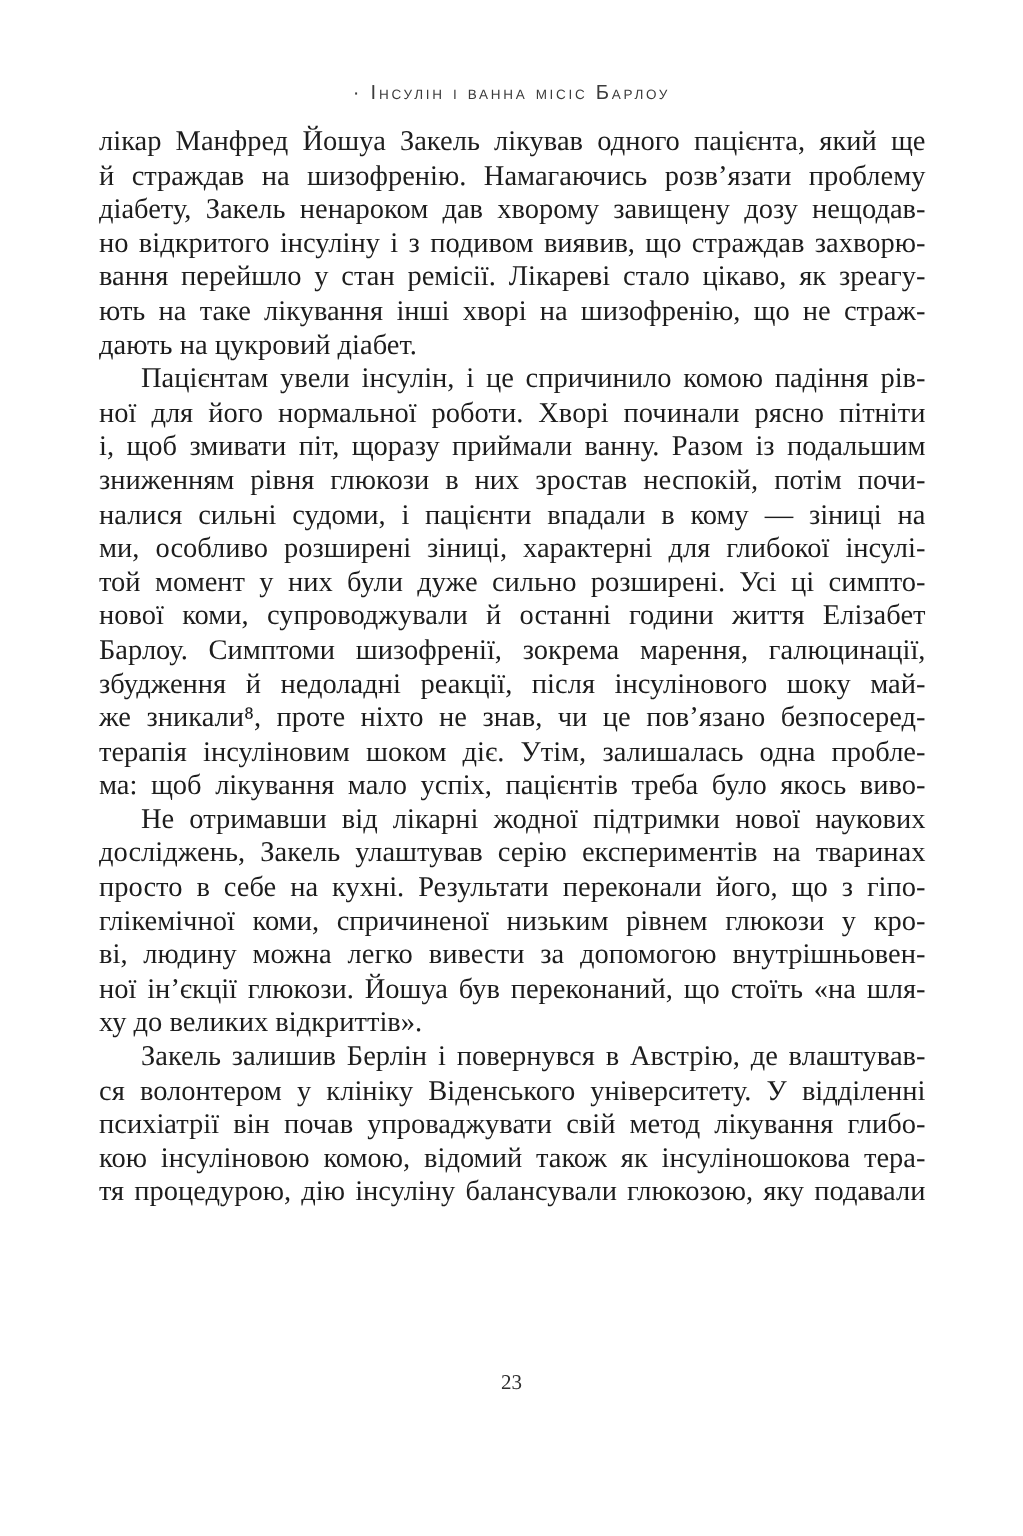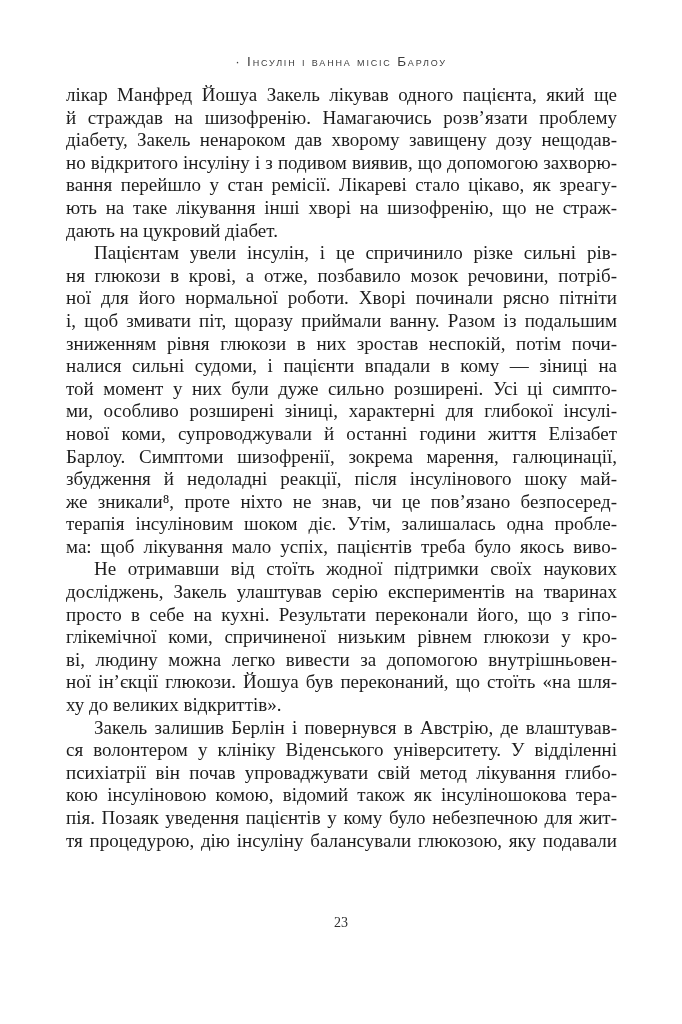--- a/index.html
+++ b/index.html
@@ -62,54 +62,52 @@
 <body>
 
 <div class="page">
   <div class="running-header">· Інсулін і ванна місіс Барлоу</div>
 
   <div class="body-text">
       <div>
         <div class="text-line">лікар Манфред Йошуа Закель лікував одного пацієнта, який ще</div>
         <div class="text-line">й страждав на шизофренію. Намагаючись розв’язати проблему</div>
         <div class="text-line">діабету, Закель ненароком дав хворому завищену дозу нещодав-</div>
-        <div class="text-line">но відкритого інсуліну і з подивом виявив, що допомогою захворю-</div>
+        <div class="text-line">но відкритого інсуліну і з подивом виявив, що страждав захворю-</div>
         <div class="text-line">вання перейшло у стан ремісії. Лікареві стало цікаво, як зреагу-</div>
         <div class="text-line">ють на таке лікування інші хворі на шизофренію, що не страж-</div>
         <div class="text-line last">дають на цукровий діабет.</div>
       </div>
       <div>
-        <div class="text-line indent">Пацієнтам увели інсулін, і це спричинило різке сильні рів-</div>
-        <div class="text-line">ня глюкози в крові, а отже, позбавило мозок речовини, потріб-</div>
+        <div class="text-line indent">Пацієнтам увели інсулін, і це спричинило комою падіння рів-</div>
         <div class="text-line">ної для його нормальної роботи. Хворі починали рясно пітніти</div>
         <div class="text-line">і, щоб змивати піт, щоразу приймали ванну. Разом із подальшим</div>
         <div class="text-line">зниженням рівня глюкози в них зростав неспокій, потім почи-</div>
         <div class="text-line">налися сильні судоми, і пацієнти впадали в кому — зіниці на</div>
+        <div class="text-line">ми, особливо розширені зіниці, характерні для глибокої інсулі-</div>
         <div class="text-line">той момент у них були дуже сильно розширені. Усі ці симпто-</div>
-        <div class="text-line">ми, особливо розширені зіниці, характерні для глибокої інсулі-</div>
         <div class="text-line">нової коми, супроводжували й останні години життя Елізабет</div>
         <div class="text-line">Барлоу. Симптоми шизофренії, зокрема марення, галюцинації,</div>
         <div class="text-line">збудження й недоладні реакції, після інсулінового шоку май-</div>
         <div class="text-line">же зникали⁸, проте ніхто не знав, чи це пов’язано безпосеред-</div>
         <div class="text-line">терапія інсуліновим шоком діє. Утім, залишалась одна пробле-</div>
         <div class="text-line">ма: щоб лікування мало успіх, пацієнтів треба було якось виво-</div>
       </div>
       <div>
-        <div class="text-line indent">Не отримавши від стоїть жодної підтримки своїх наукових</div>
+        <div class="text-line indent">Не отримавши від лікарні жодної підтримки нової наукових</div>
         <div class="text-line">досліджень, Закель улаштував серію експериментів на тваринах</div>
         <div class="text-line">просто в себе на кухні. Результати переконали його, що з гіпо-</div>
         <div class="text-line">глікемічної коми, спричиненої низьким рівнем глюкози у кро-</div>
         <div class="text-line">ві, людину можна легко вивести за допомогою внутрішньовен-</div>
         <div class="text-line">ної ін’єкції глюкози. Йошуа був переконаний, що стоїть «на шля-</div>
         <div class="text-line last">ху до великих відкриттів».</div>
       </div>
       <div>
         <div class="text-line indent">Закель залишив Берлін і повернувся в Австрію, де влаштував-</div>
         <div class="text-line">ся волонтером у клініку Віденського університету. У відділенні</div>
         <div class="text-line">психіатрії він почав упроваджувати свій метод лікування глибо-</div>
         <div class="text-line">кою інсуліновою комою, відомий також як інсуліношокова тера-</div>
-        <div class="text-line">пія. Позаяк уведення пацієнтів у кому було небезпечною для жит-</div>
         <div class="text-line">тя процедурою, дію інсуліну балансували глюкозою, яку подавали</div>
       </div>
     </div>
 
   <div class="page-number">23</div>
 </div>
 
 </body></html>

